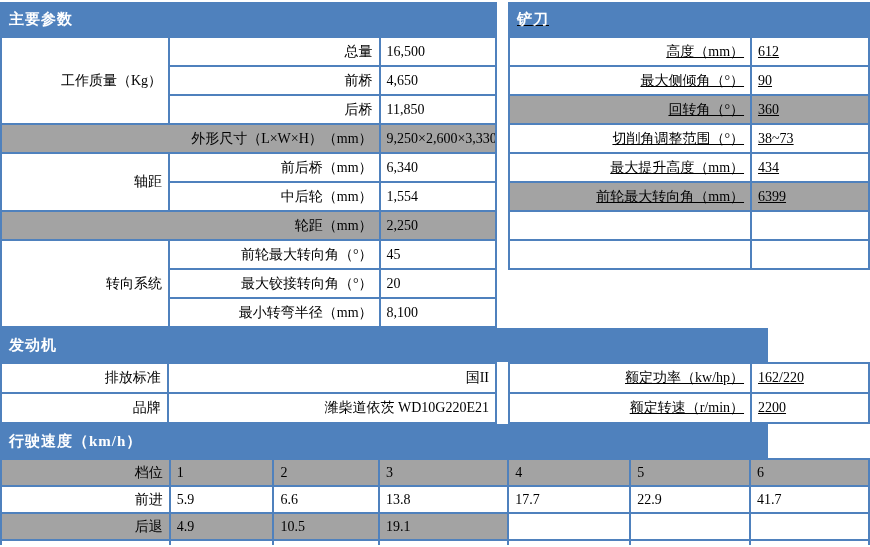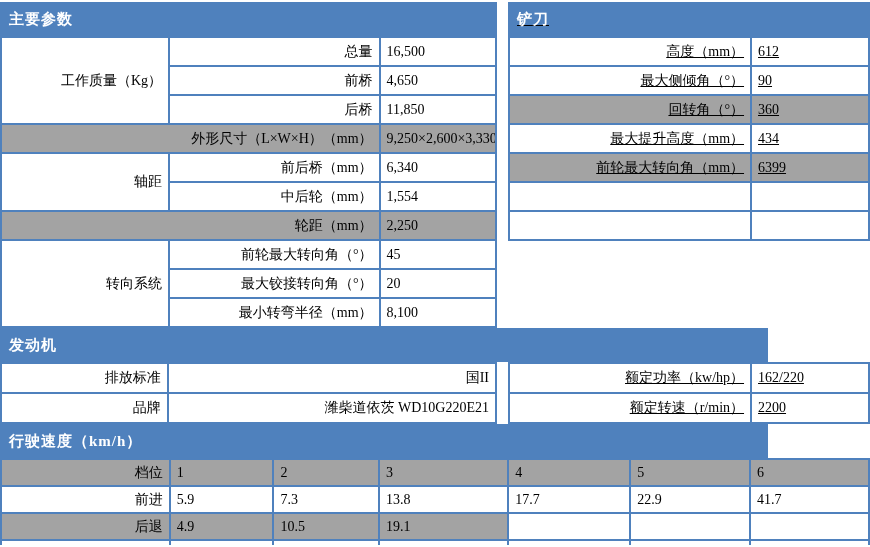--- a/index.html
+++ b/index.html
@@ -111,20 +111,24 @@
         </tr>
         <tr>
           <td class="lbl">最大侧倾角（°）</td>
           <td class="val">90</td>
         </tr>
         <tr>
           <td class="lbl alt">回转角（°）</td>
           <td class="val alt">360</td>
         </tr>
         <tr>
+          <td class="lbl">切削角调整范围（°）</td>
+          <td class="val">38~73</td>
+        </tr>
+        <tr>
           <td class="lbl">最大提升高度（mm）</td>
           <td class="val">434</td>
         </tr>
         <tr>
           <td class="lbl alt">前轮最大转向角（mm）</td>
           <td class="val alt">6399</td>
         </tr>
         <tr>
           <td class="lbl"></td>
           <td class="val"></td>
@@ -196,21 +200,21 @@
       <td class="val alt">1</td>
       <td class="val alt">2</td>
       <td class="val alt">3</td>
       <td class="val alt">4</td>
       <td class="val alt">5</td>
       <td class="val alt">6</td>
     </tr>
     <tr>
       <td class="lbl">前进</td>
       <td class="val">5.9</td>
-      <td class="val">7.3</td>
+      <td class="val">6.6</td>
       <td class="val">13.8</td>
       <td class="val">17.7</td>
       <td class="val">22.9</td>
       <td class="val">41.7</td>
     </tr>
     <tr>
       <td class="lbl alt">后退</td>
       <td class="val alt">4.9</td>
       <td class="val alt">10.5</td>
       <td class="val alt">19.1</td>

